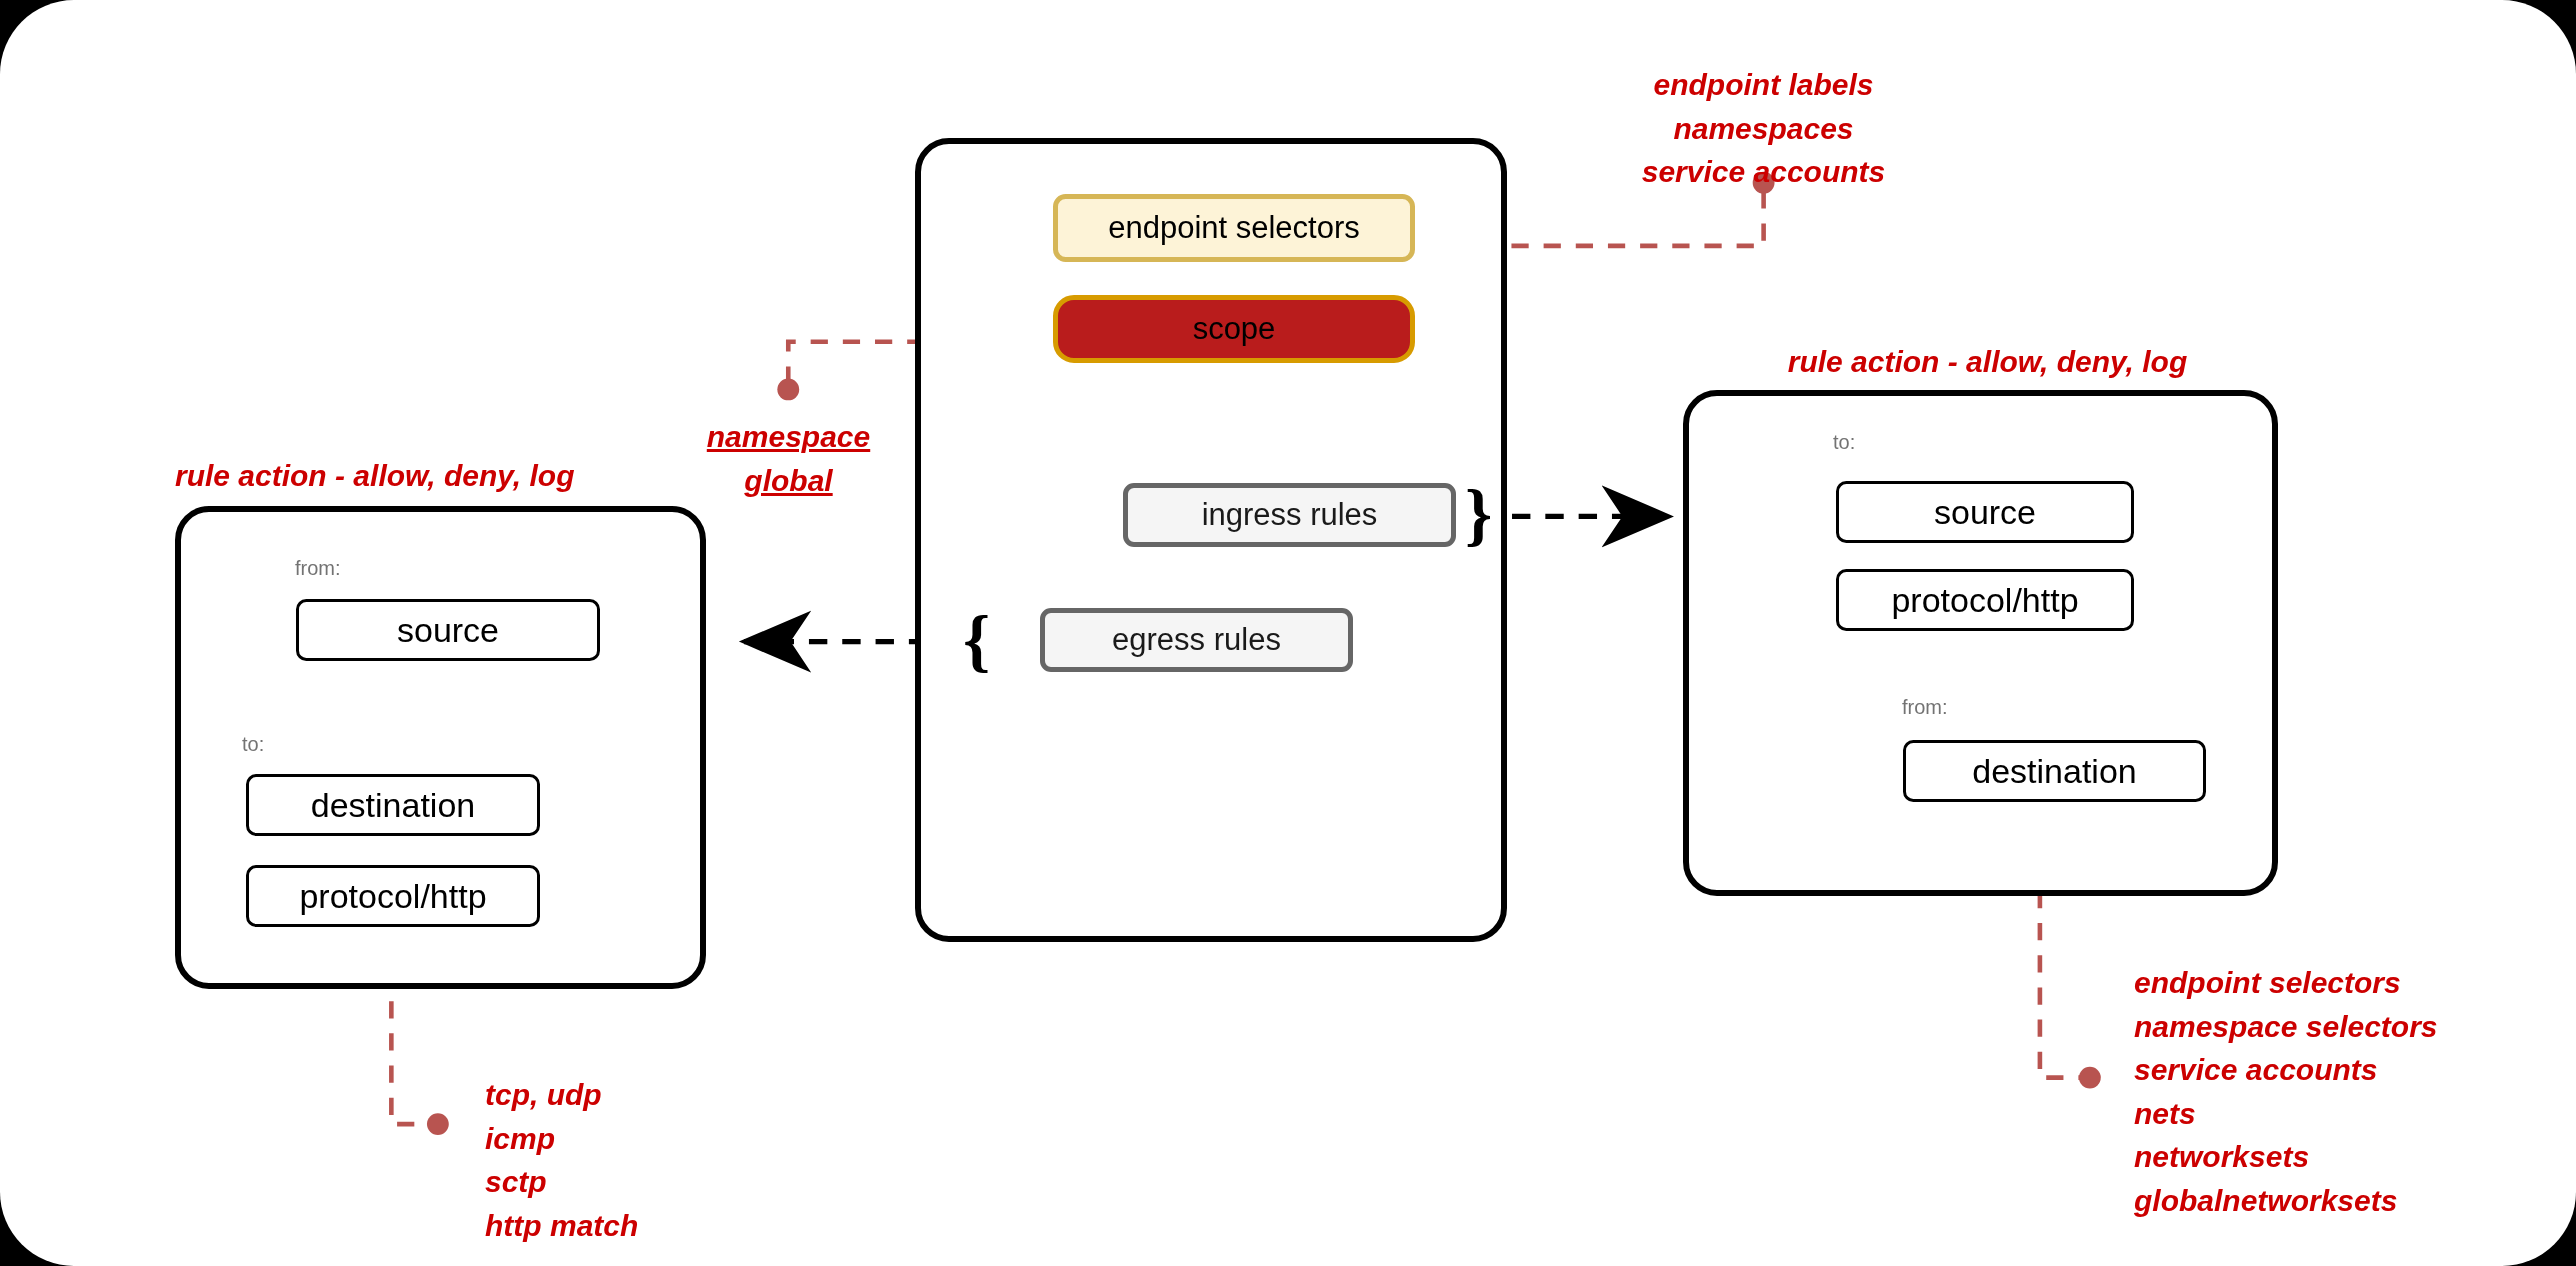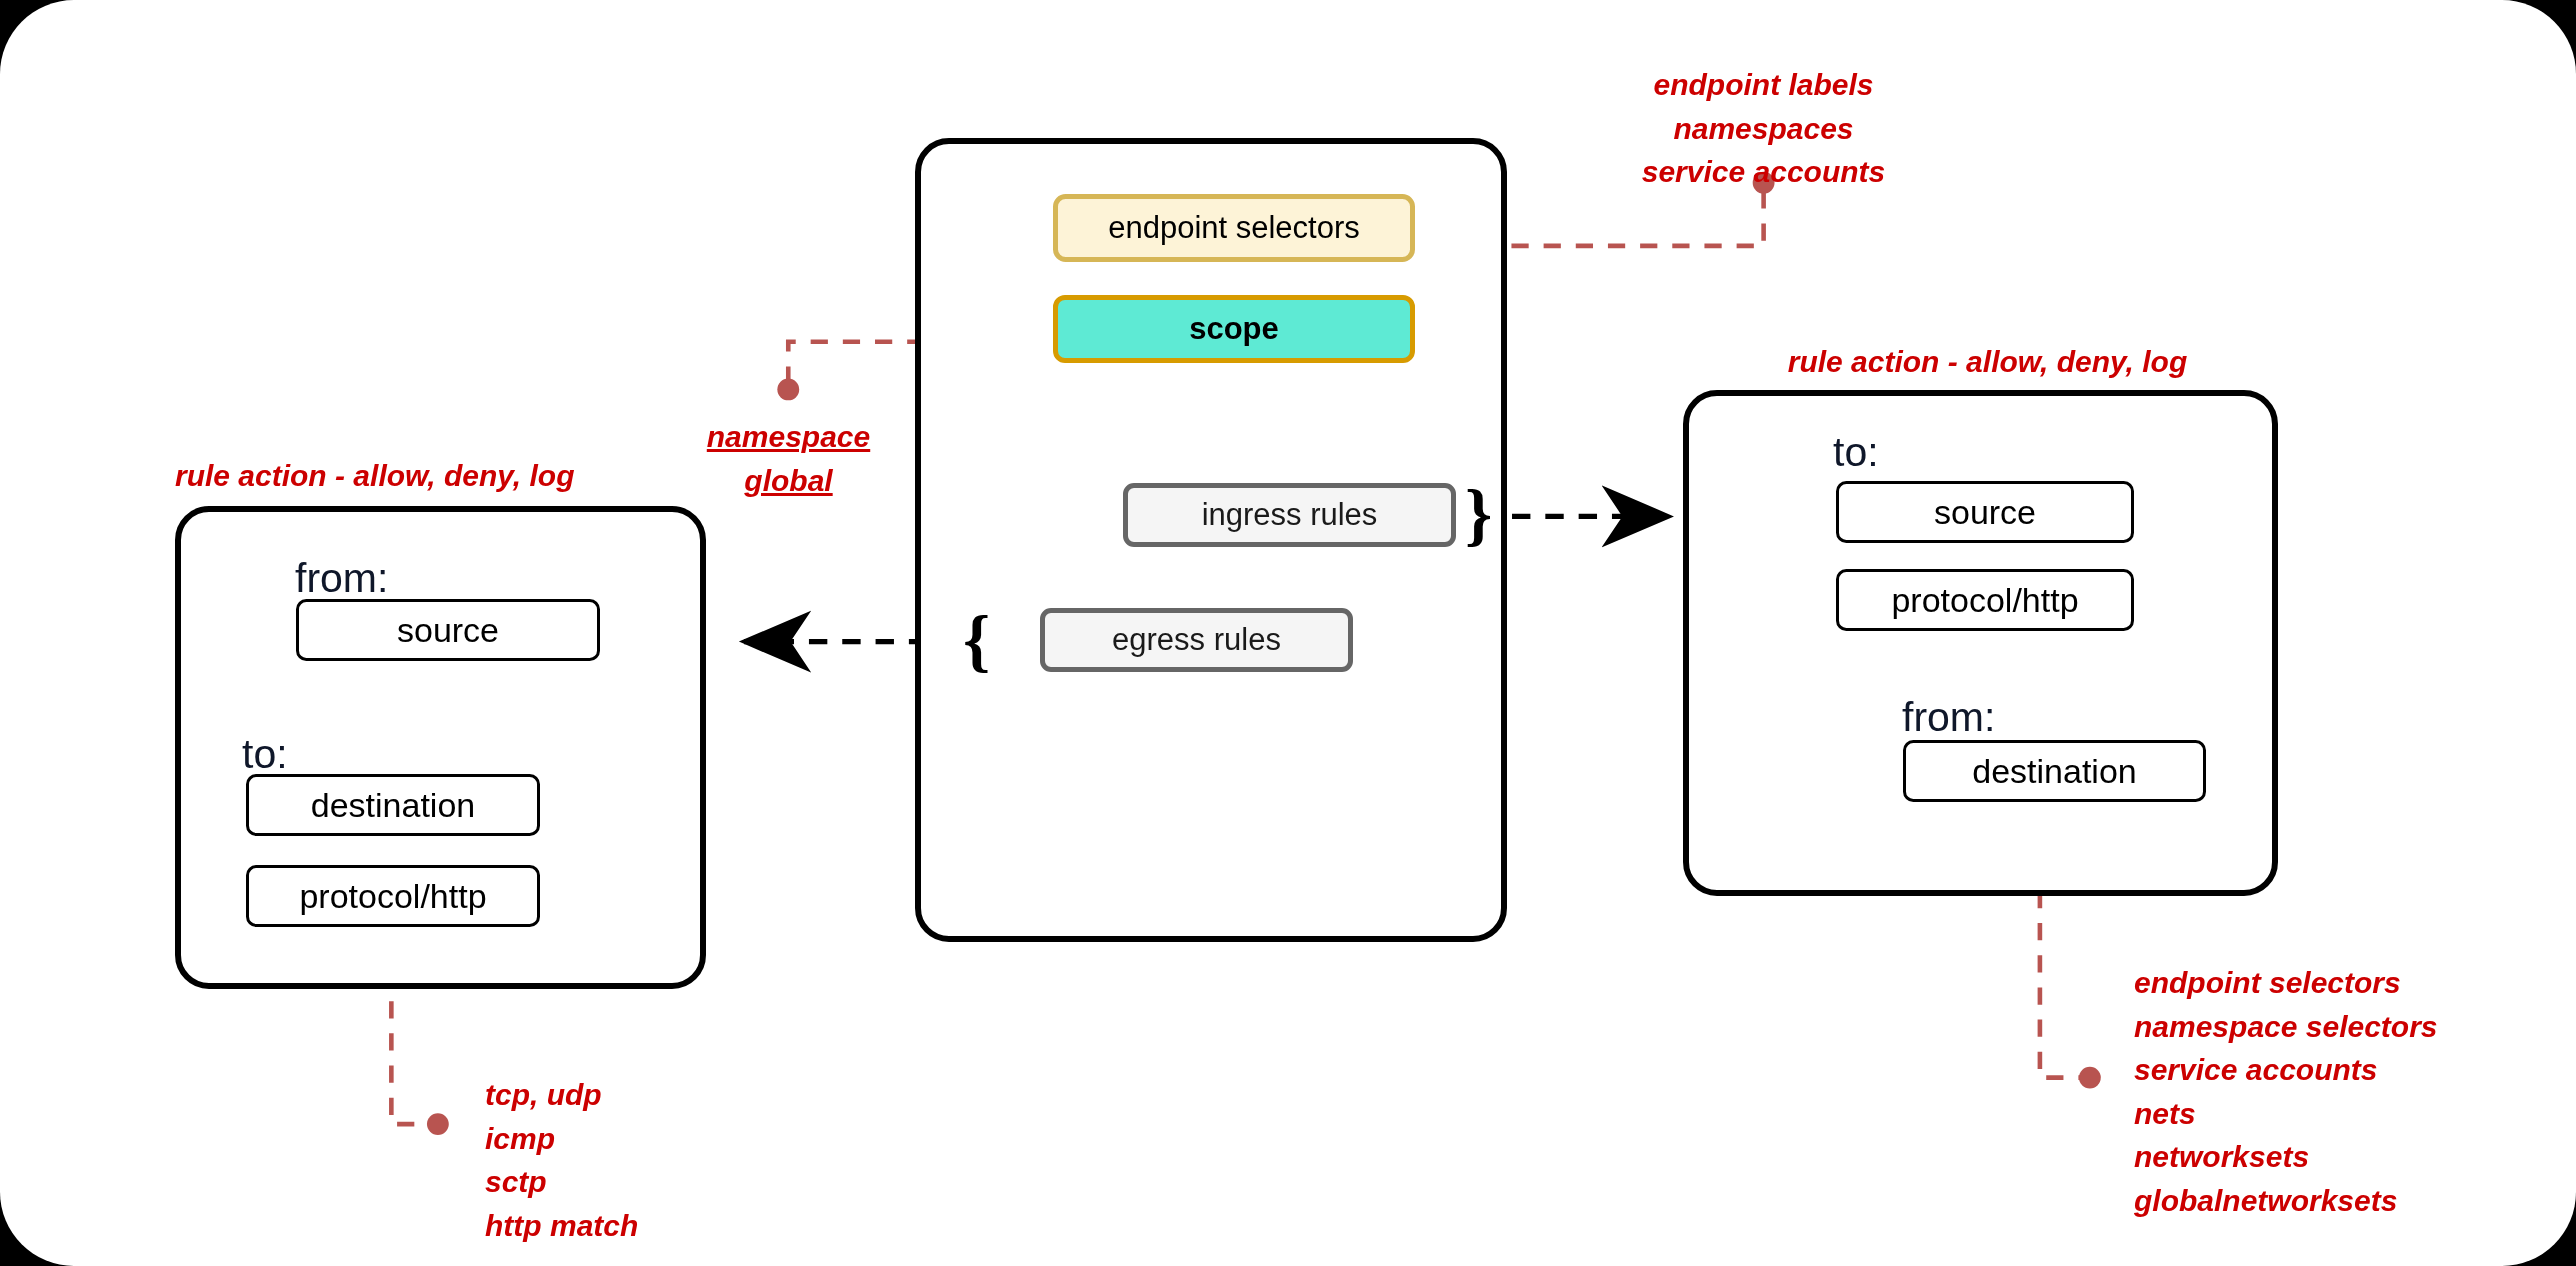--- a/index.html
+++ b/index.html
@@ -63,49 +63,48 @@
     align-items: center;
     justify-content: center;
     font-size: 31px;
     color: #000000;
     white-space: nowrap;
   }
   .box-orange {
     position: absolute;
     box-sizing: border-box;
     border: 5.2px solid #d79b00;
-    border-radius: 12px;
-    background: #5eead4;
+    border-radius: 21px;
+    background: #b91c1c;
     display: flex;
     align-items: center;
     justify-content: center;
     font-size: 31px;
     color: #000000;
     white-space: nowrap;
-    font-weight: bold;
   }
   .box-gray {
     position: absolute;
     box-sizing: border-box;
     border: 5.2px solid #666666;
     border-radius: 11px;
     background: #f5f5f5;
     display: flex;
     align-items: center;
     justify-content: center;
     font-size: 31px;
     color: #1a1a1a;
     white-space: nowrap;
   }
 
   
   .field-label {
     position: absolute;
-    font-size: 41px;
-    color: #0f172a;
+    font-size: 20px;
+    color: #737373;
     line-height: 1;
     white-space: nowrap;
   }
 
   
   .annot {
     position: absolute;
     color: #cc0000;
     font-weight: bold;
     font-style: italic;

